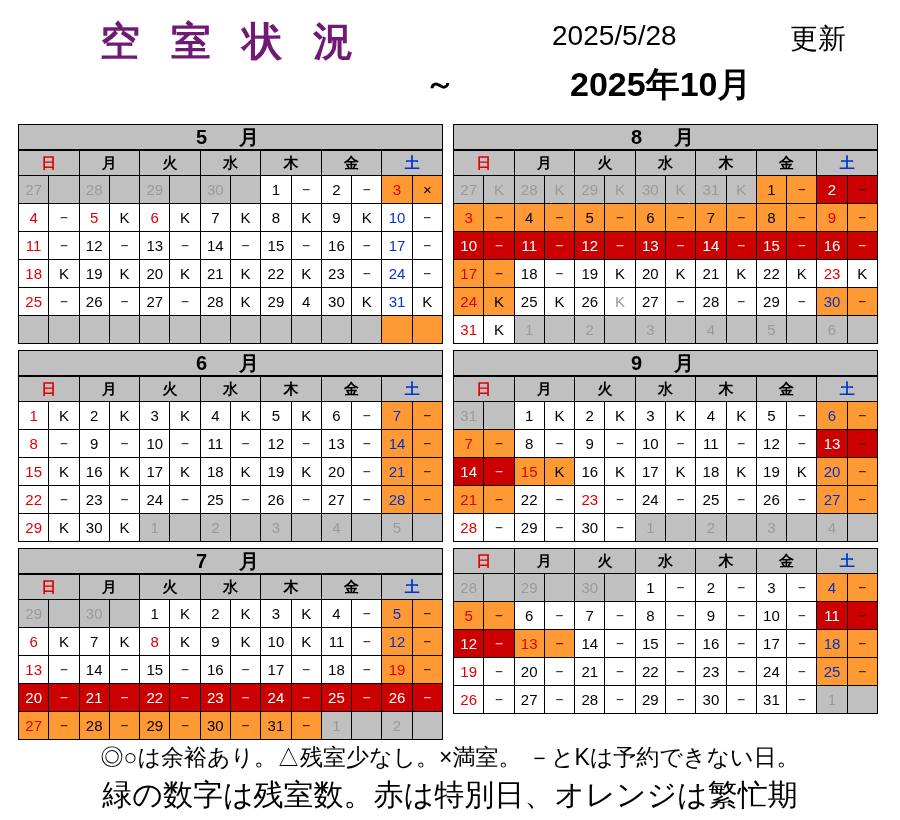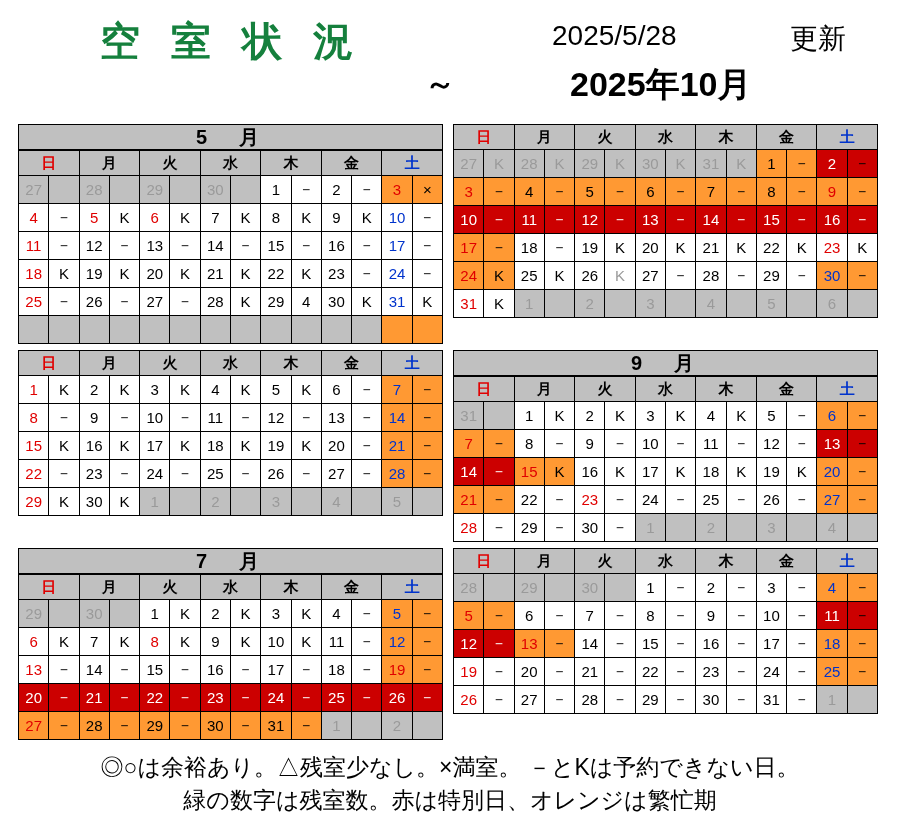--- a/index.html
+++ b/index.html
@@ -8,21 +8,21 @@
     font-family:"Liberation Sans", sans-serif;
     overflow:hidden;
   }
   .page{position:relative;width:900px;height:820px;}
 
   
   .header{position:relative;height:112px;}
   .title-main{
     position:absolute;left:100px;top:14px;
     font-size:40px;font-weight:bold;letter-spacing:10px;
-    color:#15803d;
+    color:#701a75;
   }
   .title-sub{
     position:absolute;left:110px;top:62px;
     font-size:34px;font-weight:bold;color:#000;
   }
   .title-tilde{
     position:absolute;left:425px;top:64px;font-size:30px;font-weight:bold;
   }
   .title-sub2{
     position:absolute;left:550px;top:62px;
@@ -64,21 +64,21 @@
   .bg-gray{background:#c0c0c0;}
   .bg-orange{background:#ff9933;}
   .bg-red{background:#cc0000;}
   .white-text{color:#ffffff;}
 
   
   .footer{
     position:absolute;left:0;right:0;bottom:4px;text-align:center;
   }
   .footer .l1{font-size:23px;color:#000;}
-  .footer .l2{font-size:23px;color:#000;margin-top:2px;}
+  .footer .l2{font-size:30px;color:#000;margin-top:2px;}
 </style>
 </head>
 <body>
 
 <div class="page">
 
   <div class="header">
     <div class="title-main">空 室 状 況</div>
     <div class="title-tilde">～</div>
     <div class="title-sub2">2025年10月</div>
@@ -196,20 +196,21 @@
                 <td class="mark bg-gray "></td>
                 <td class="num bg-gray "></td>
                 <td class="mark bg-gray "></td>
                 <td class="num bg-orange sat-num"></td>
                 <td class="mark bg-orange "></td>
               </tr>
             </tbody>
           </table>
         </div>
         <div class="month-block">
+          <div class="month-head">8　月</div>
           <table class="cal">
             <thead>
               <tr>
                 <th colspan="2" class="sun">日</th>
                 <th colspan="2" class="">月</th>
                 <th colspan="2" class="">火</th>
                 <th colspan="2" class="">水</th>
                 <th colspan="2" class="">木</th>
                 <th colspan="2" class="">金</th>
                 <th colspan="2" class="sat">土</th>
@@ -311,20 +312,21 @@
                 <td class="mark bg-gray "></td>
                 <td class="num bg-gray muted">6</td>
                 <td class="mark bg-gray "></td>
               </tr>
             </tbody>
           </table>
         </div>
       </div>
       <div class="row">
         <div class="month-block">
+          <div class="month-head">6　月</div>
           <table class="cal">
             <thead>
               <tr>
                 <th colspan="2" class="sun">日</th>
                 <th colspan="2" class="">月</th>
                 <th colspan="2" class="">火</th>
                 <th colspan="2" class="">水</th>
                 <th colspan="2" class="">木</th>
                 <th colspan="2" class="">金</th>
                 <th colspan="2" class="sat">土</th>

